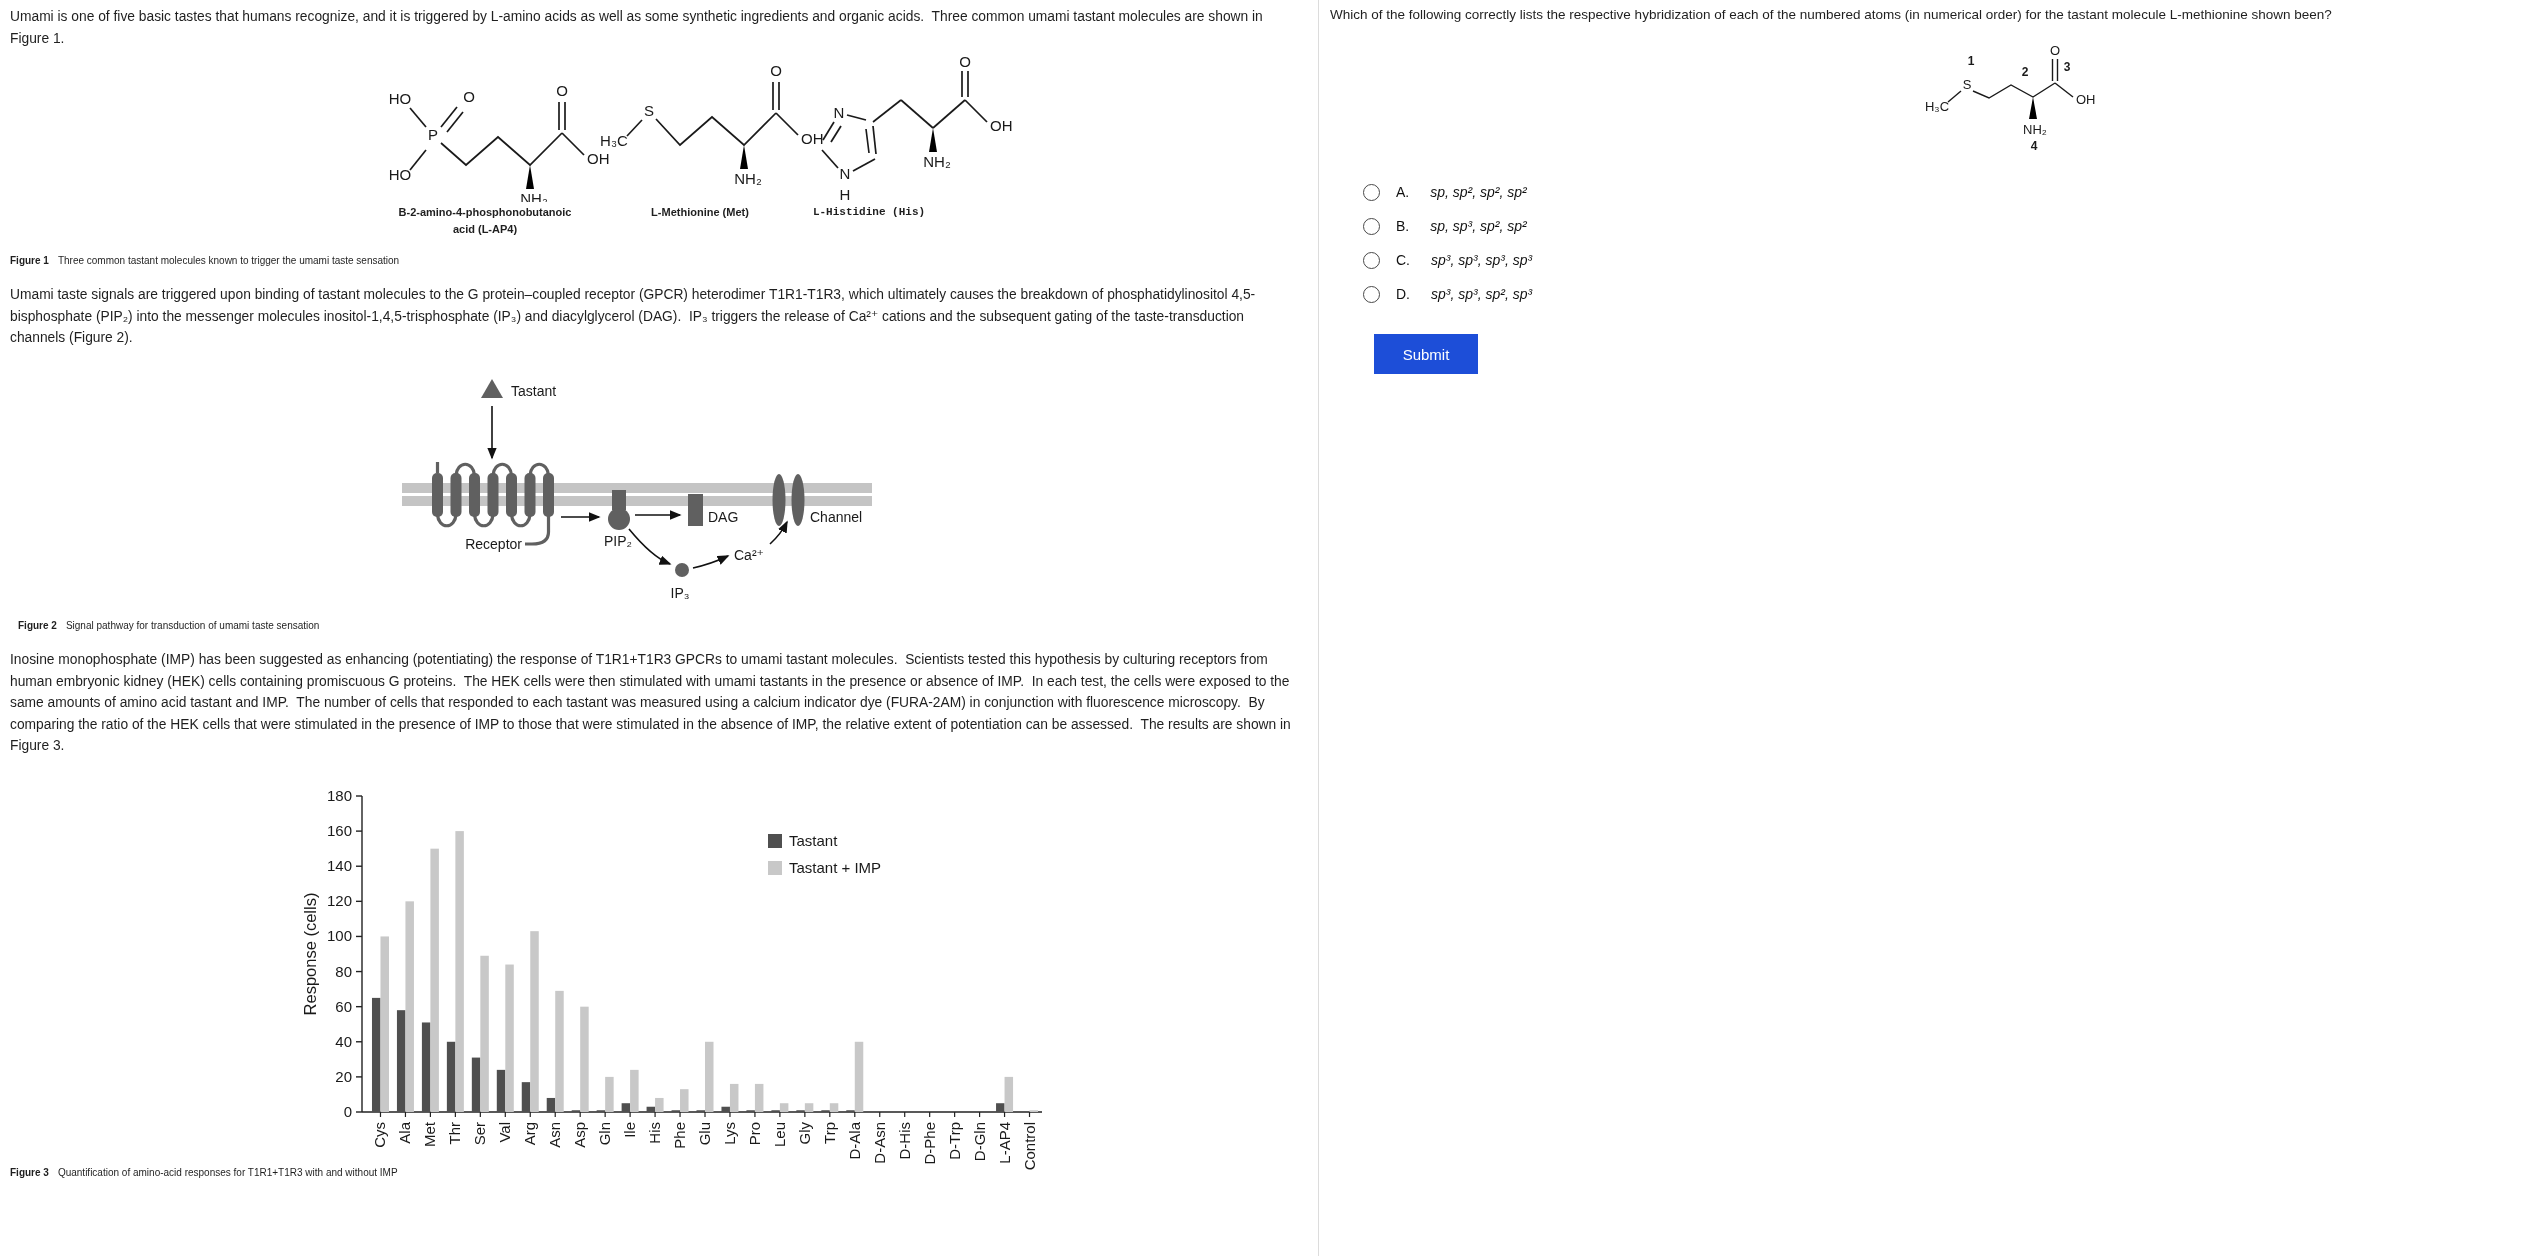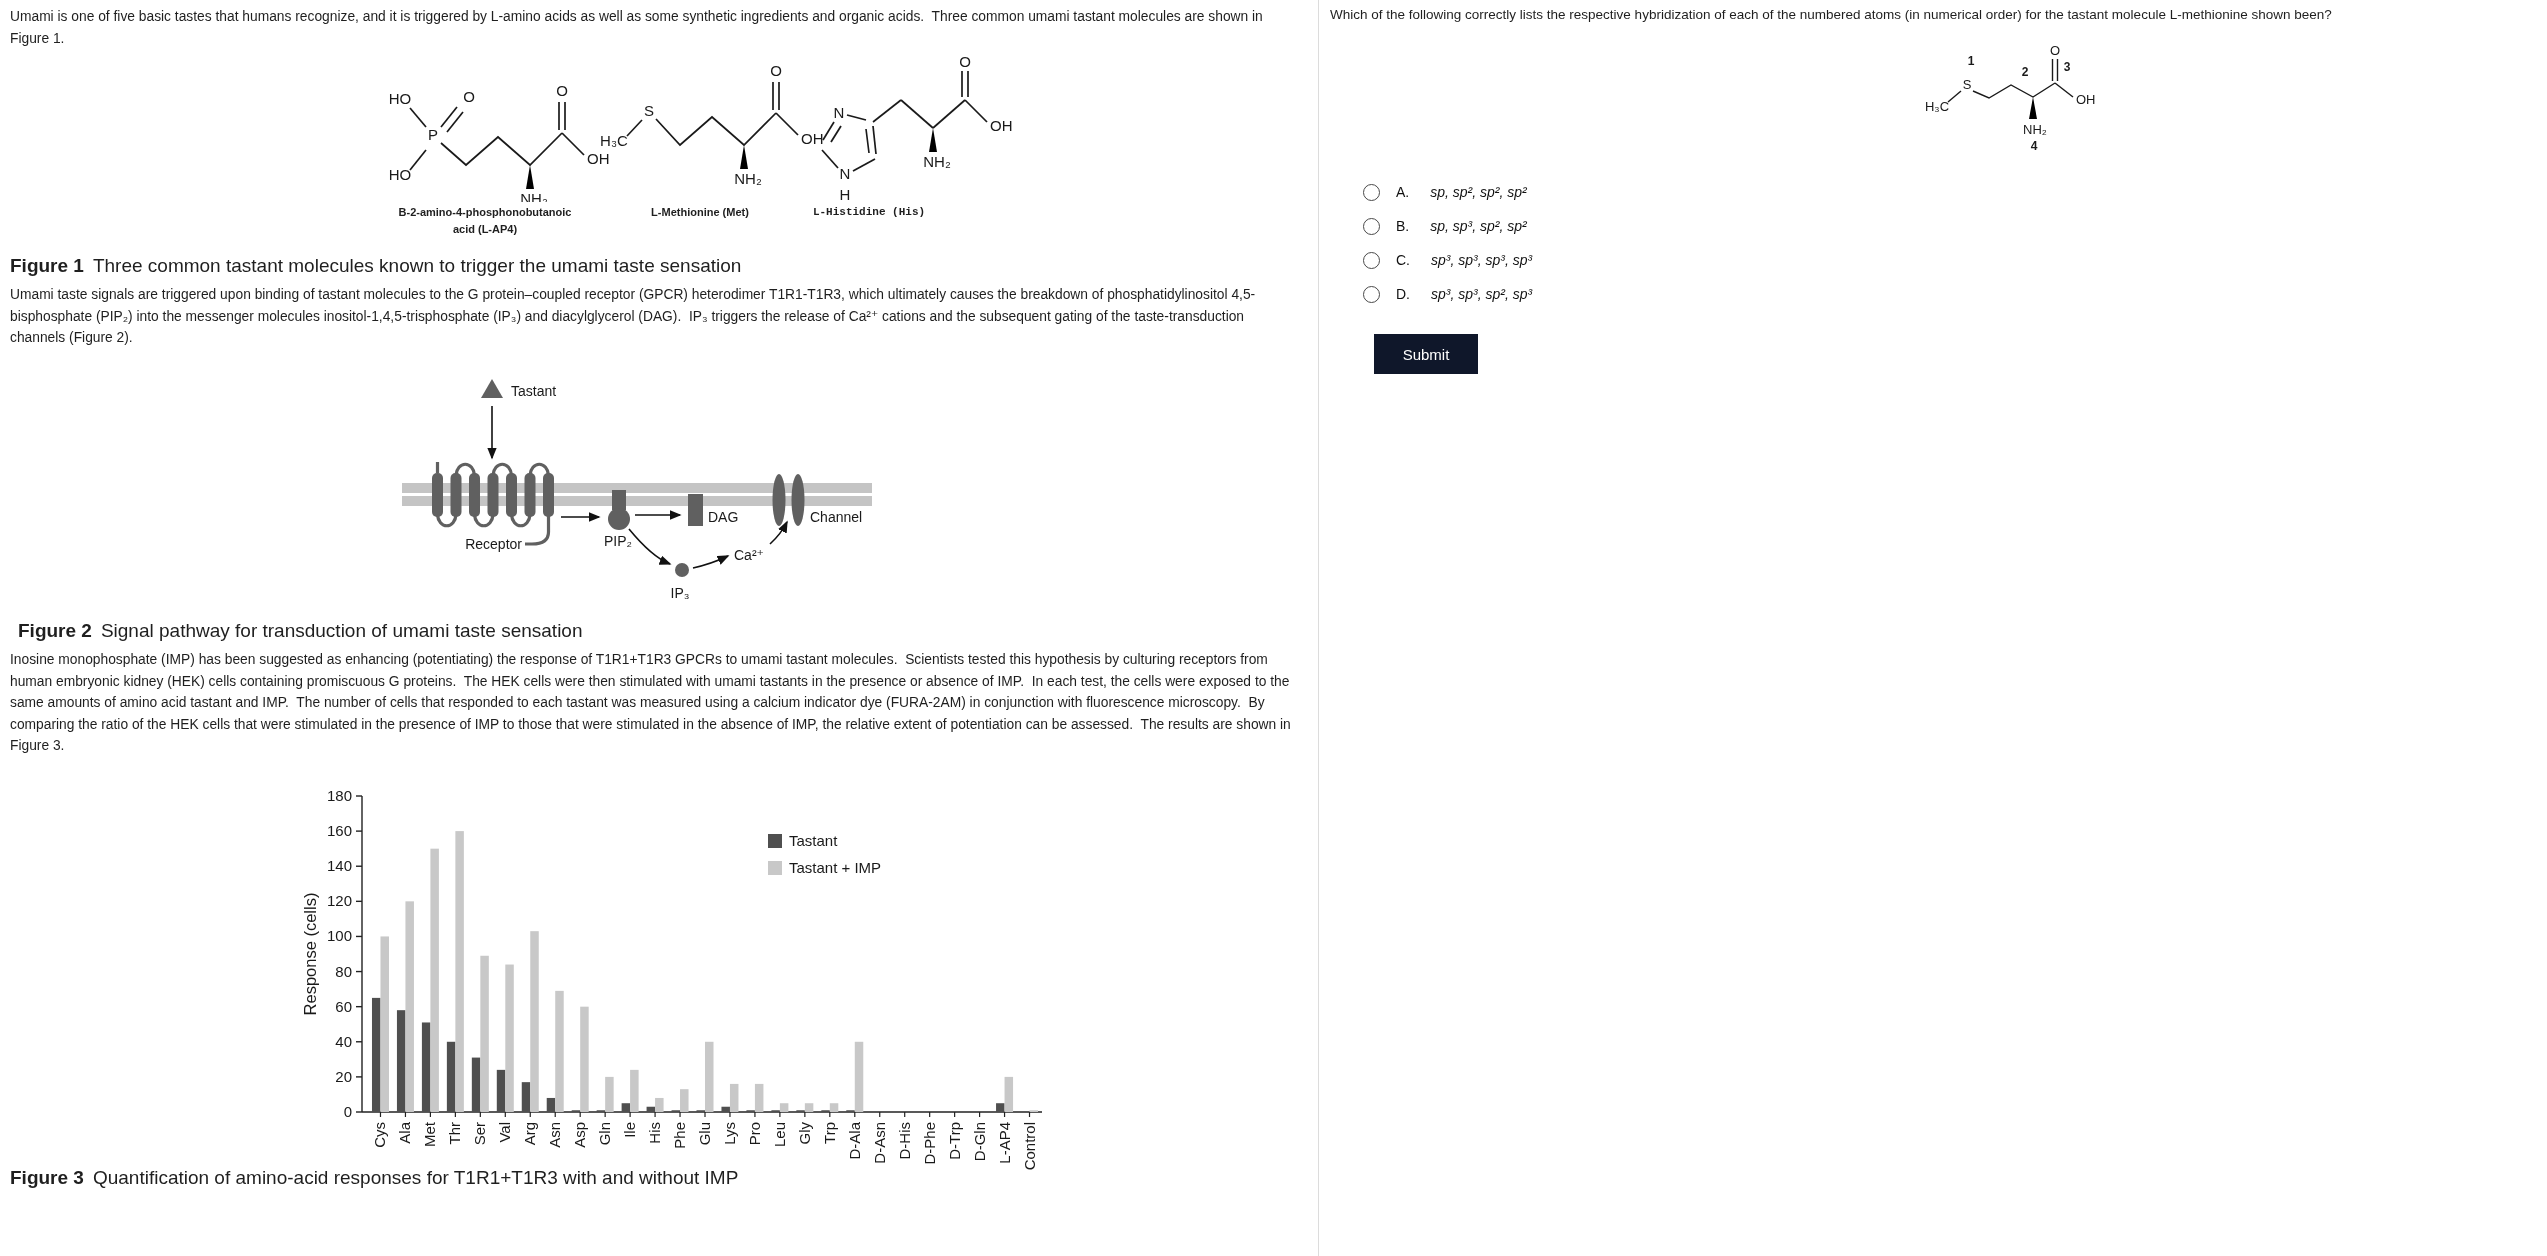--- a/index.html
+++ b/index.html
@@ -1,19 +1,19 @@
 <!DOCTYPE html>
 <html><head>
 <meta charset="utf-8">
 <style>
   * { margin:0; padding:0; box-sizing:border-box; }
   body { background:#fff; font-family:"Liberation Sans","DejaVu Sans",sans-serif; color:#1f1f1f; }
   .screen { position:relative; width:2547px; height:1256px; background:#fff; overflow:hidden; }
   .para { position:absolute; font-size:13.8px; line-height:21.5px; white-space:pre-wrap; }
-  .fig-caption { position:absolute; font-size:19px; }
+  .fig-caption { position:absolute; font-size:10px; }
   .fig-caption .cap-label { font-weight:bold; }
   .fig-caption .cap-text { margin-left:9px; }
   .mol-name { position:absolute; font-weight:bold; font-size:11px; text-align:center; line-height:17px; }
   svg text { fill:#1a1a1a; }
   .divider { position:absolute; left:1318px; top:0; width:1px; height:1256px; background:#dcdcdc; }
   .question { position:absolute; left:1330px; top:7px; width:1215px; font-size:13.5px; white-space:nowrap; }
   .option-row { position:absolute; left:1363px; height:24px; display:flex; align-items:center; cursor:pointer; }
   .radio { width:17px; height:17px; border:1.4px solid #4a4a4a; border-radius:50%; background:#fff; flex:0 0 auto; }
   .opt-letter { margin-left:16px; font-size:14px; color:#111; }
   .opt-formula { margin-left:21px; font-size:14px; font-style:italic; color:#111; }
@@ -342,16 +342,16 @@
       <div class="radio"></div>
       <span class="opt-letter">C.</span>
       <span class="opt-formula">sp³, sp³, sp³, sp³</span>
     </div>
     <div class="option-row" style="top:282px;">
       <div class="radio"></div>
       <span class="opt-letter">D.</span>
       <span class="opt-formula">sp³, sp³, sp², sp³</span>
     </div>
 
-    <button class="submit-btn" style="background: #0f172a;">Submit</button>
+    <button class="submit-btn" style="background: #1d4ed8;">Submit</button>
   </div>
 
 </div>
 
 </body></html>

